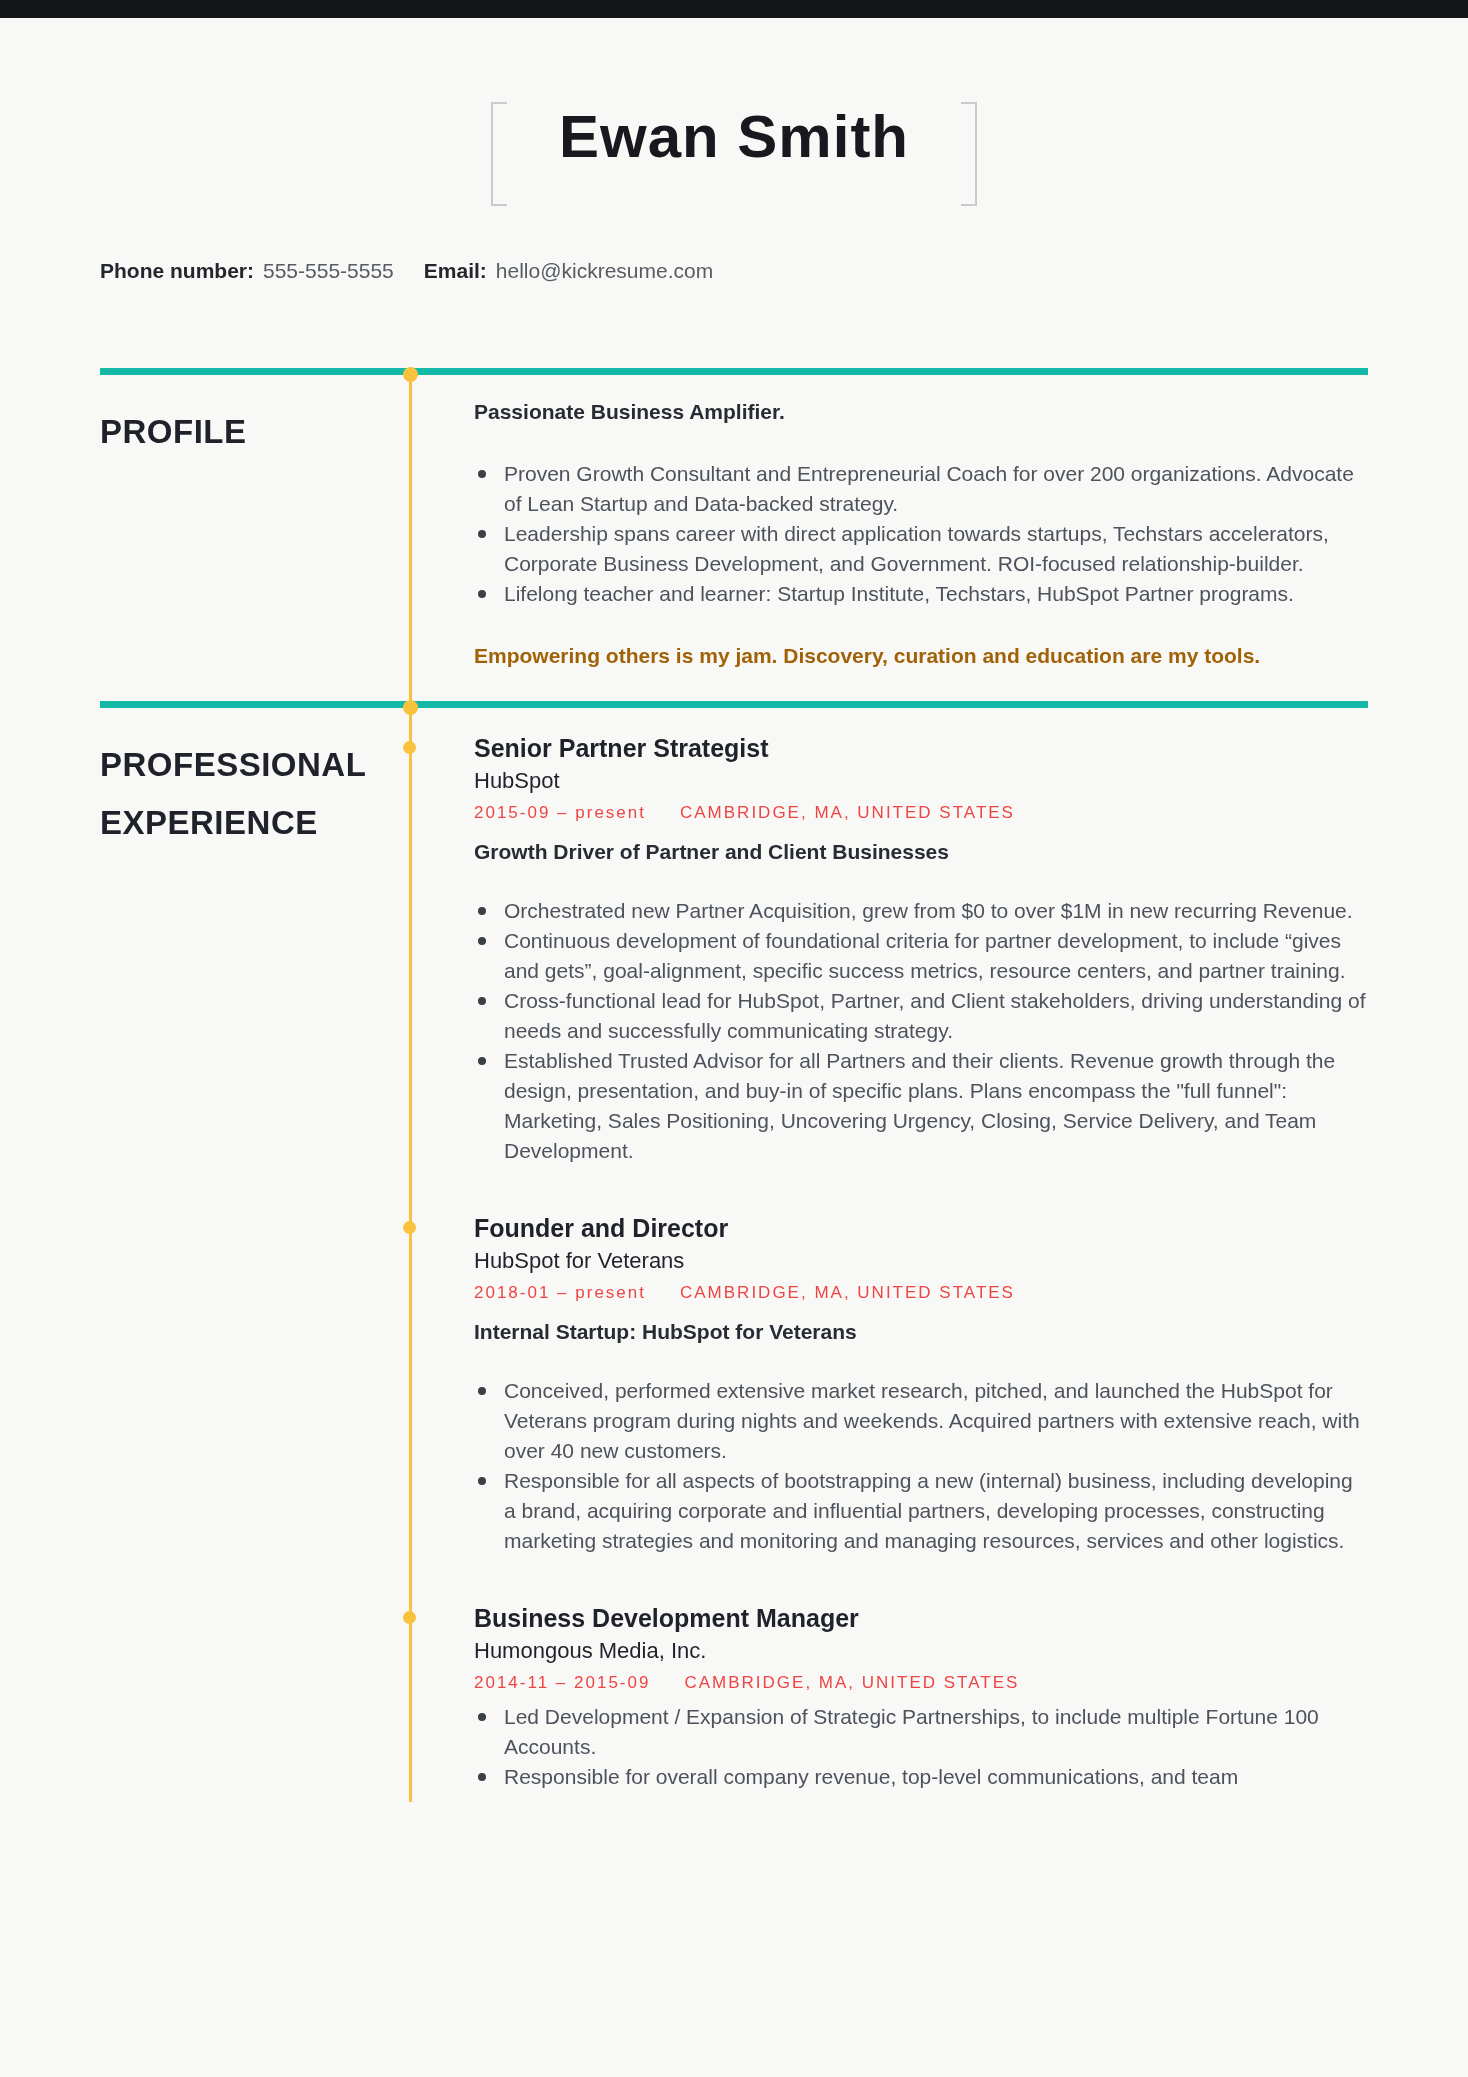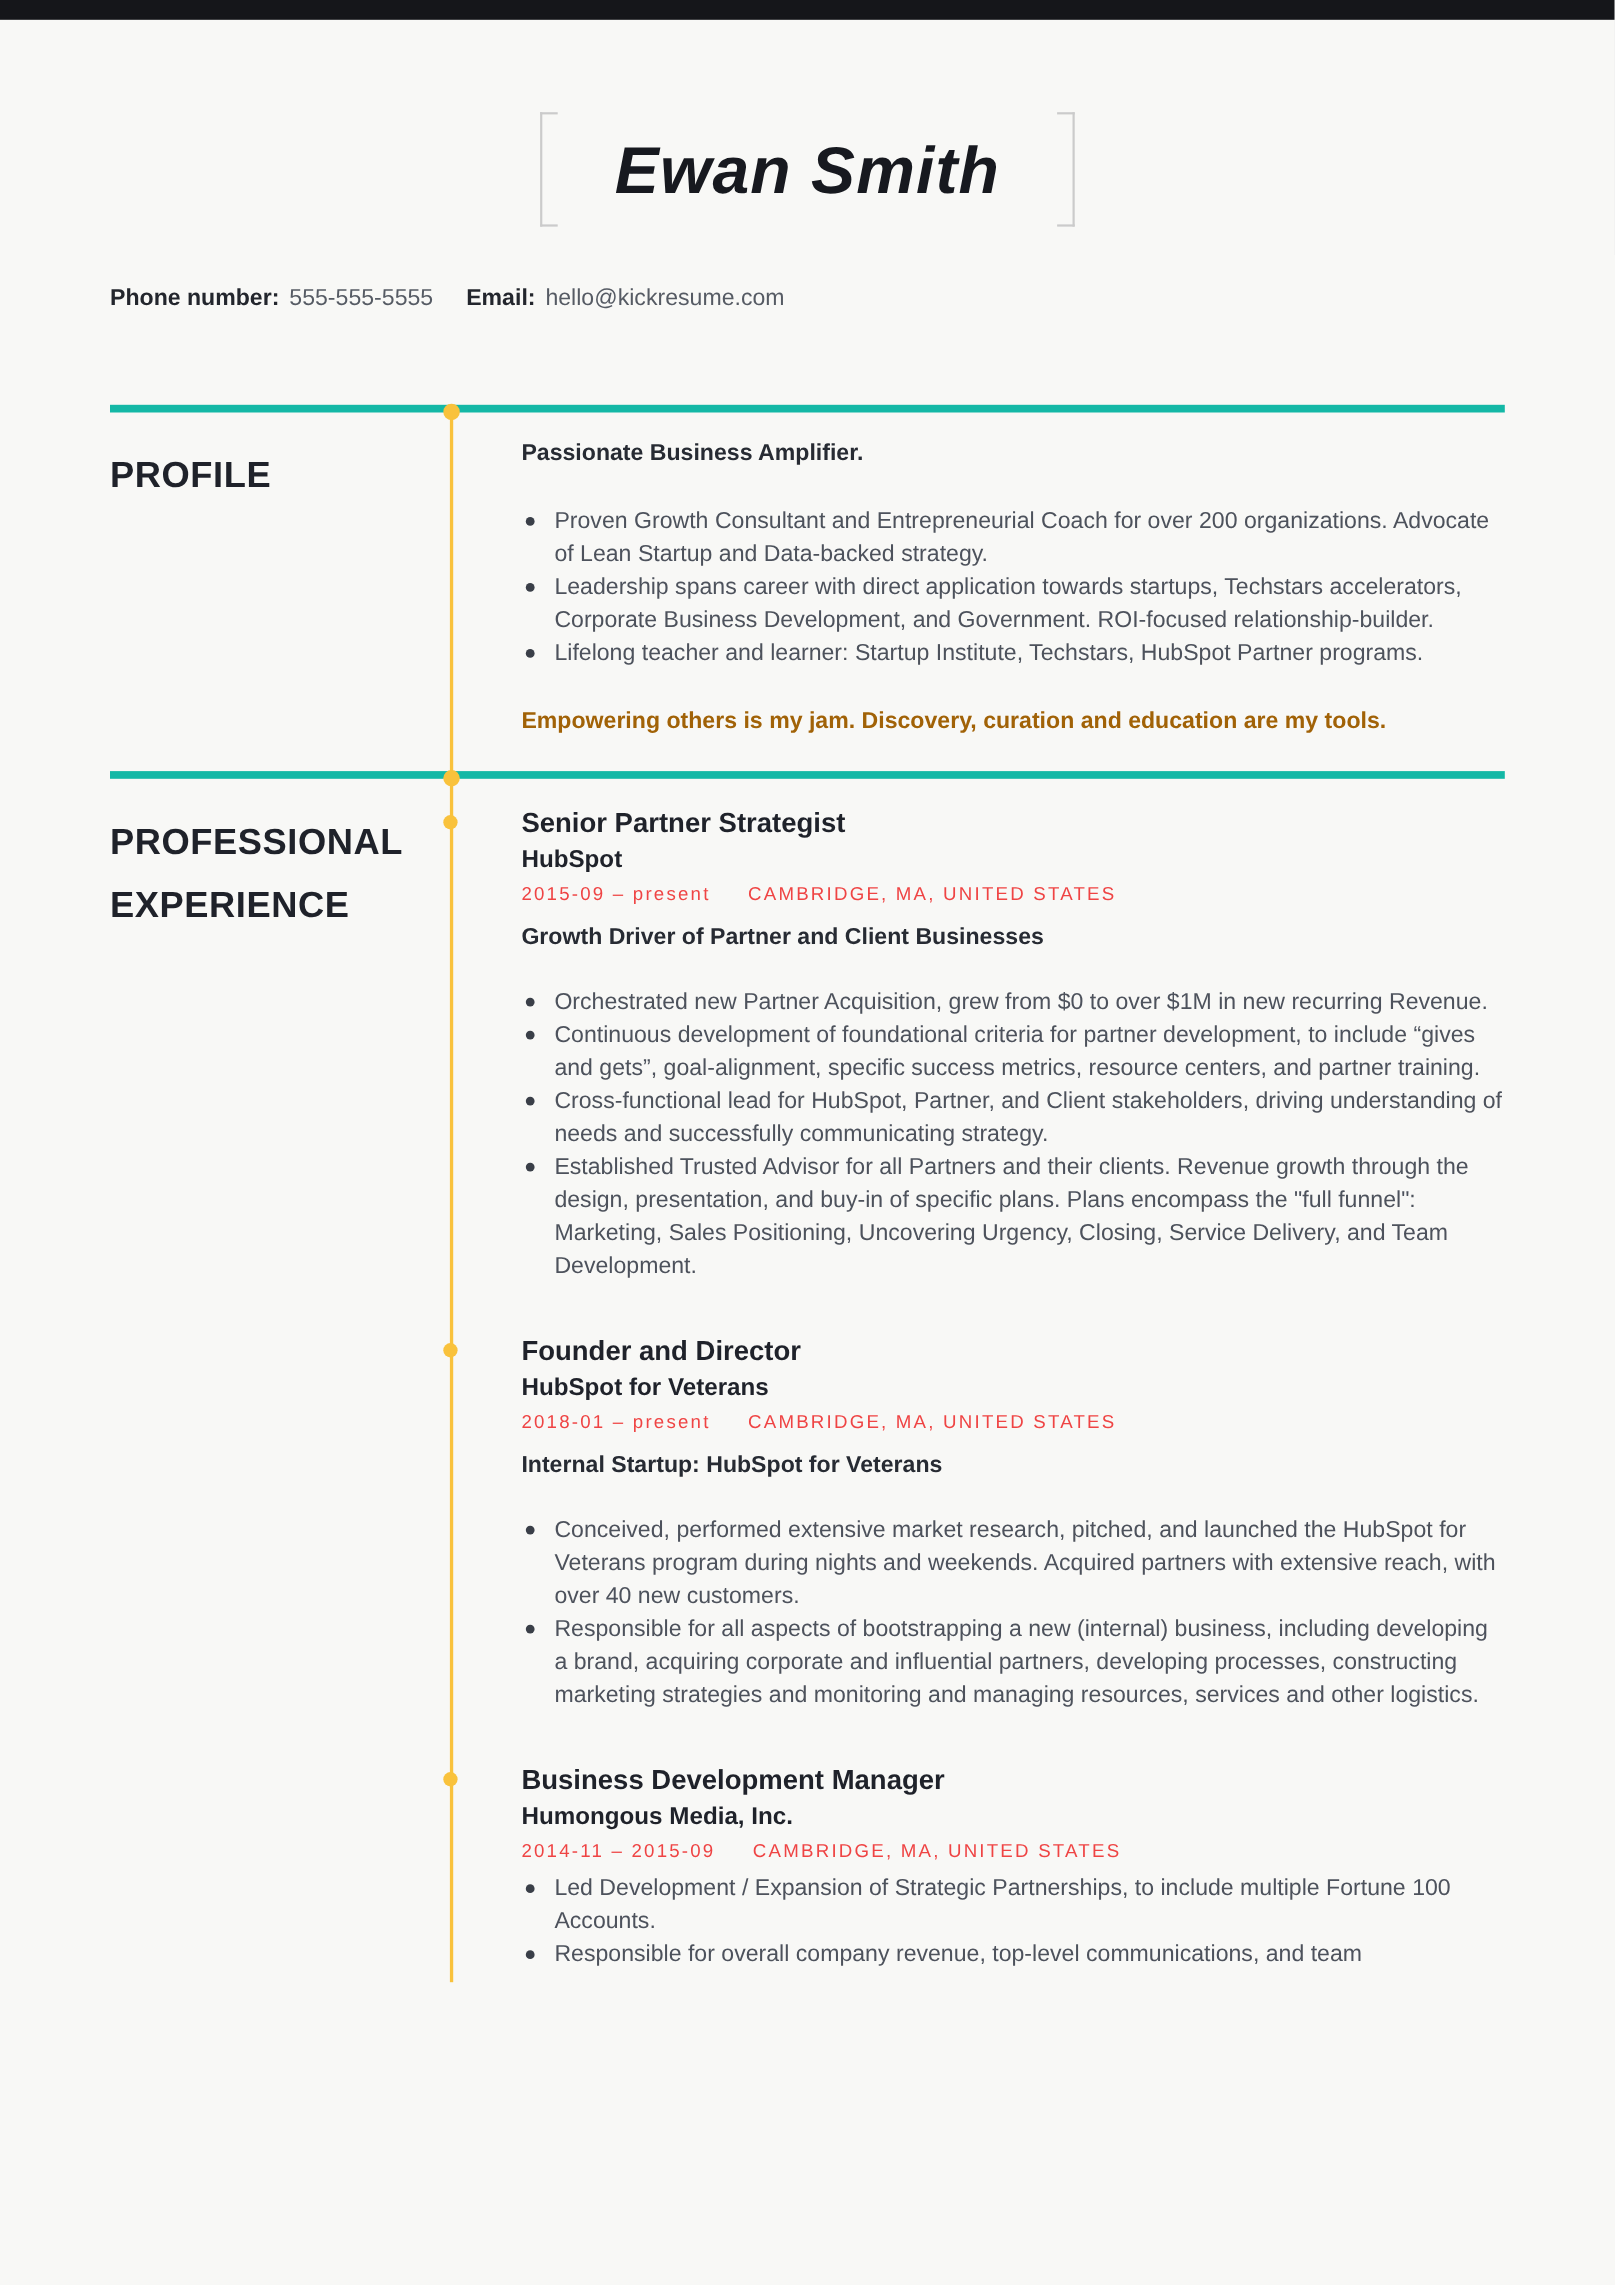--- a/index.html
+++ b/index.html
@@ -15,25 +15,24 @@
     overflow: hidden;
     color: #4d525c;
   }
 
   .topbar { height: 18px; background: #15161a; }
 
   
   .name-row {
     display: flex;
     justify-content: center;
-    align-items: center;
+    align-items: flex-start;
     gap: 52px;
     margin-top: 84px;
     height: 104px;
-    font-style: italic;
   }
   .bracket { width: 16px; height: 104px; border: 2px solid #cbcbcb; }
   .bracket.left  { border-right: none; }
   .bracket.right { border-left: none; }
   .name {
     font-size: 60px;
     font-weight: bold;
     color: #17191f;
     letter-spacing: 1px;
     white-space: nowrap;
@@ -102,21 +101,21 @@
   .job { position: relative; margin-top: 46px; }
   .job:first-child { margin-top: 24px; }
   .job-dot {
     position: absolute;
     left: -71px; top: 9px;
     width: 13px; height: 13px;
     border-radius: 50%;
     background: #f9c23c;
   }
   .job-title { font-size: 25px; line-height: 32px; font-weight: bold; color: #1f222a; }
-  .job-company { margin-top: 4px; font-size: 22px; line-height: 26px; font-weight: bold; color: #1f222a; }
+  .job-company { margin-top: 4px; font-size: 22px; line-height: 26px; font-weight: normal; color: #1f222a; }
   .job-meta {
     margin-top: 8px;
     display: flex;
     gap: 34px;
     font-size: 17px;
     line-height: 22px;
     letter-spacing: 2px;
     color: #ef4444;
   }
   .job-subtitle { margin-top: 14px; font-size: 21px; line-height: 28px; font-weight: bold; color: #272b33; }

